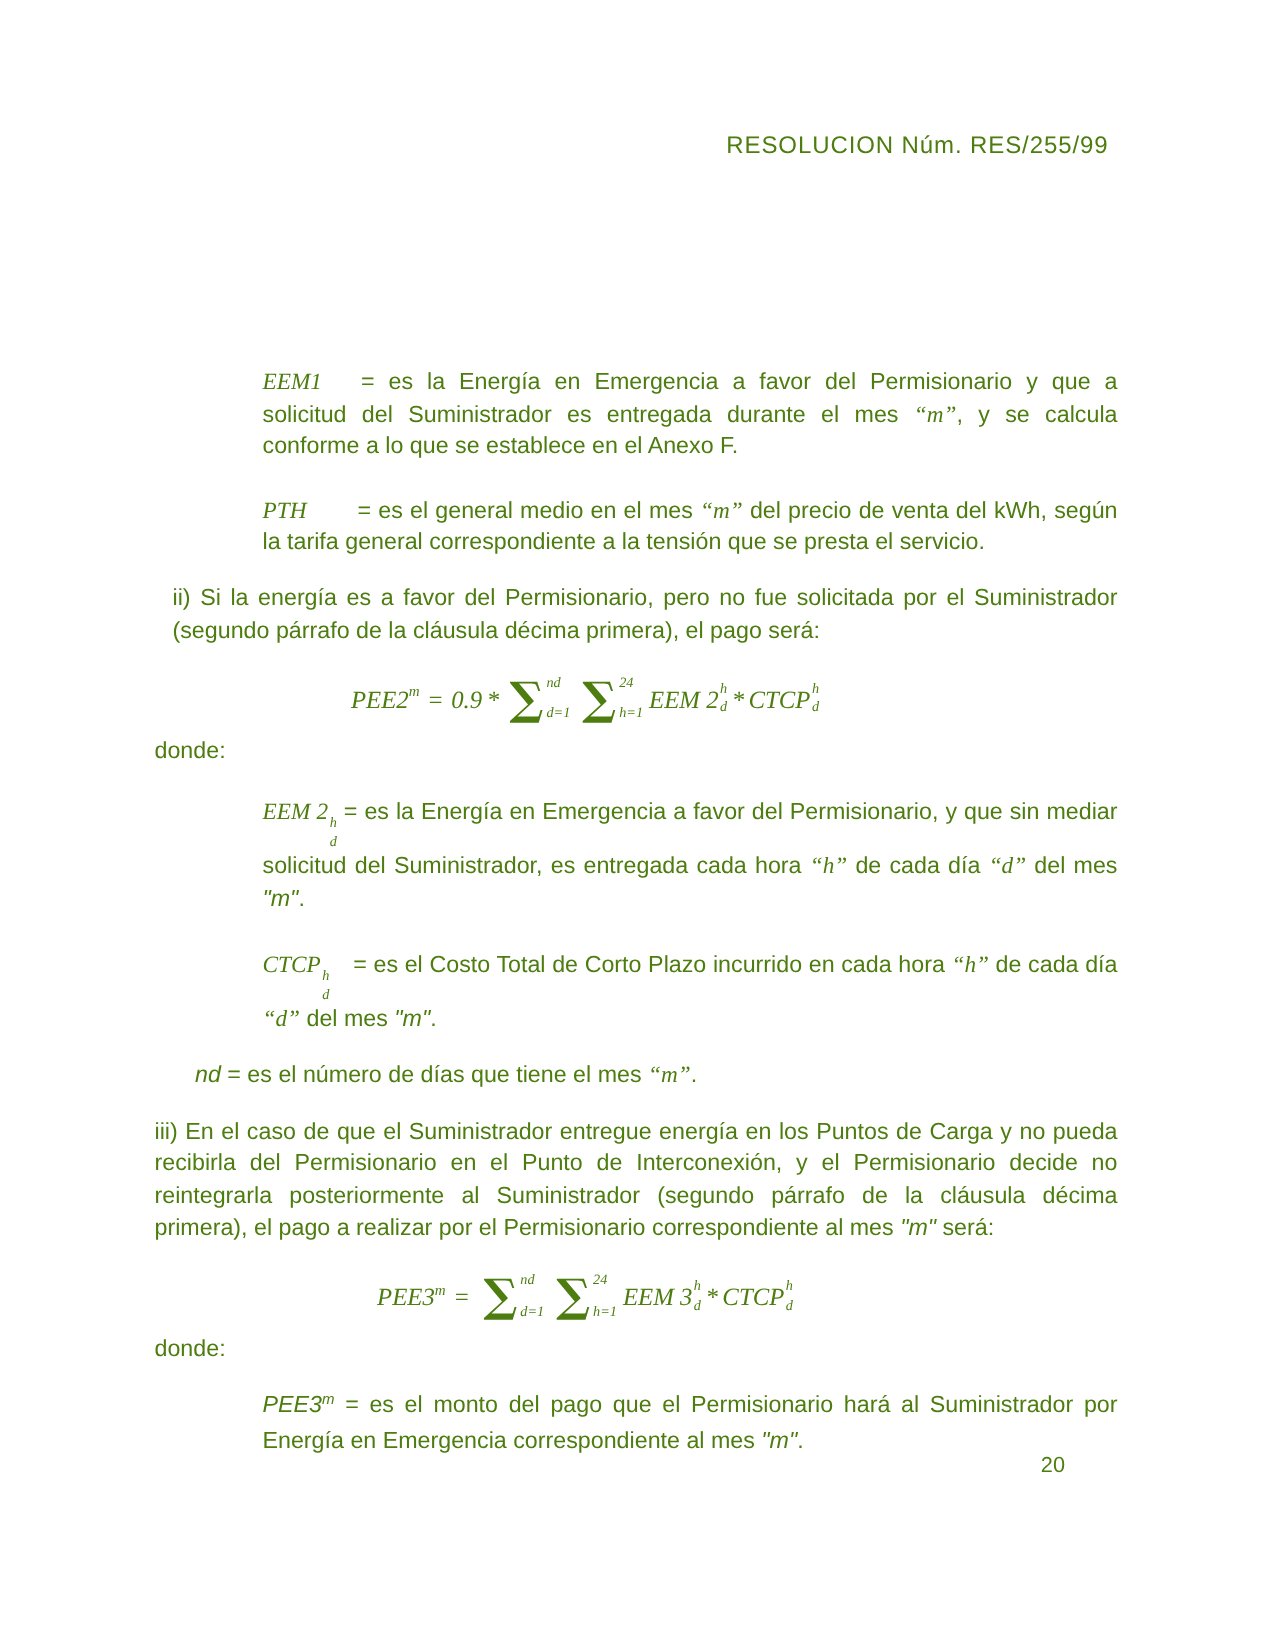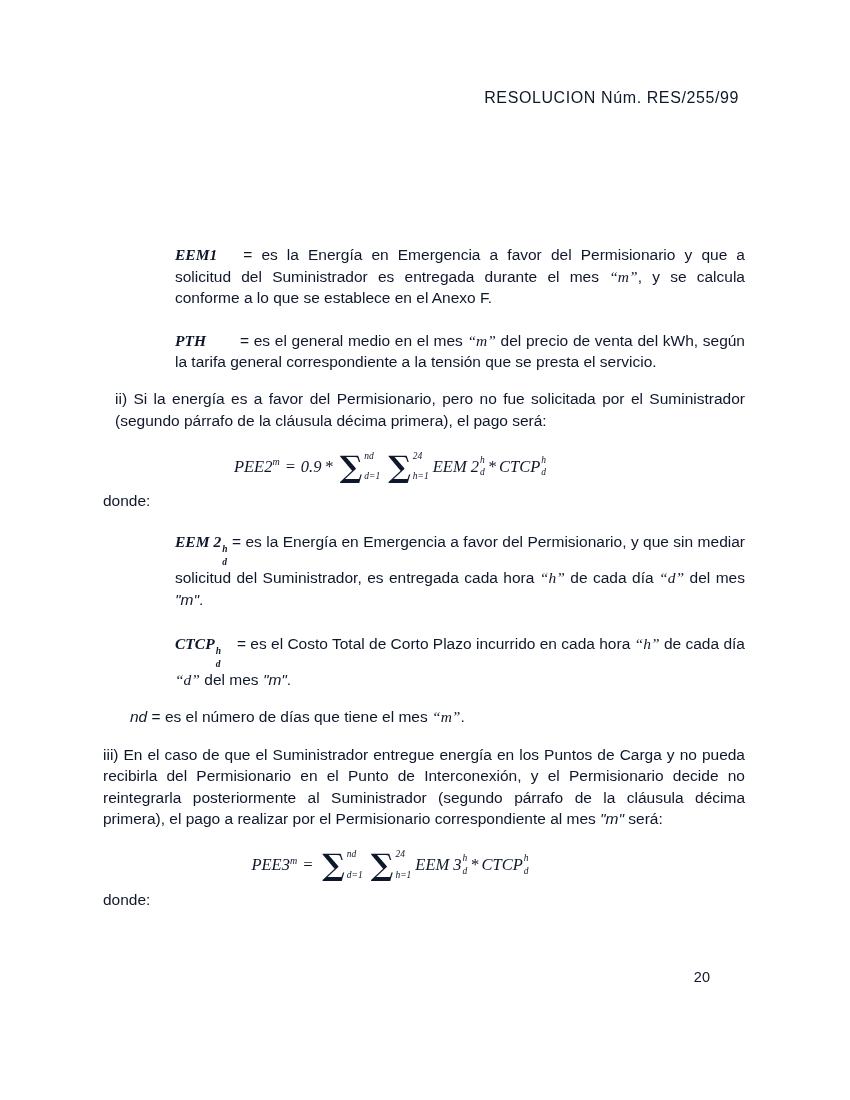--- a/index.html
+++ b/index.html
@@ -1,20 +1,20 @@
 <!DOCTYPE html>
 <html><head>
 <meta charset="utf-8">
 <style>
   html,body{margin:0;padding:0;background:#ffffff;}
   .page{
     position:relative;
     width:850px;height:1100px;
     background:#ffffff;
-    color:#0f172a;
+    color:#4d7c0f;
     font-family:"Liberation Sans",sans-serif;
     box-sizing:border-box;
     padding:0 105px 0 103px;
     overflow:hidden;
   }
   .hdr{
     margin-top:88px;
     text-align:right;
     padding-right:6px;
     font-size:16px;
@@ -24,21 +24,21 @@
   }
   .btxt{
     font-size:15.5px;
     line-height:21.5px;
     text-align:justify;
     text-align-last:left;
   }
   .indent{margin-left:72px;}
   
   .mser{font-family:"Liberation Serif",serif;font-style:italic;}
-  .term-serif{font-family:"Liberation Serif",serif;font-style:italic;font-weight:bold;margin-top:25px;}
+  .term-serif{font-family:"Liberation Serif",serif;font-style:italic;font-weight:normal;margin-top:25px;}
   .term-sans{font-style:italic;}
   .g-eem1{padding-right:26px;}
   .g-pth{padding-right:34px;}
   .g-pee2{padding-right:40px;}
   .g-ctcp{padding-right:16px;}
   .dsup{font-size:10px;font-style:italic;position:relative;top:-5px;}
   
   .supsub{
     display:inline-flex;flex-direction:column;justify-content:center;
     font-size:9.5px;line-height:1;vertical-align:-5px;margin-left:1px;row-gap:3px;
@@ -170,16 +170,17 @@
     <span class="fsp2">*</span>
     <span>CTCP</span>
       <span class="supsub">
         <span>h</span>
         <span>d</span>
       </span>
   </div>
 
   <p class="btxt mt-donde2"><span>donde:</span></p>
 
+  <p class="btxt indent mt-blockG"><span class="term-sans"><span>PEE3</span><span class="dsup">m</span></span><span> = es el monto del pago que el Permisionario hará al Suministrador por Energía en Emergencia correspondiente al mes </span><span class="term-sans">"m"</span><span>.</span></p>
 
   <div class="pagenum"><span>20</span></div>
 
 </div>
 
 </body></html>

